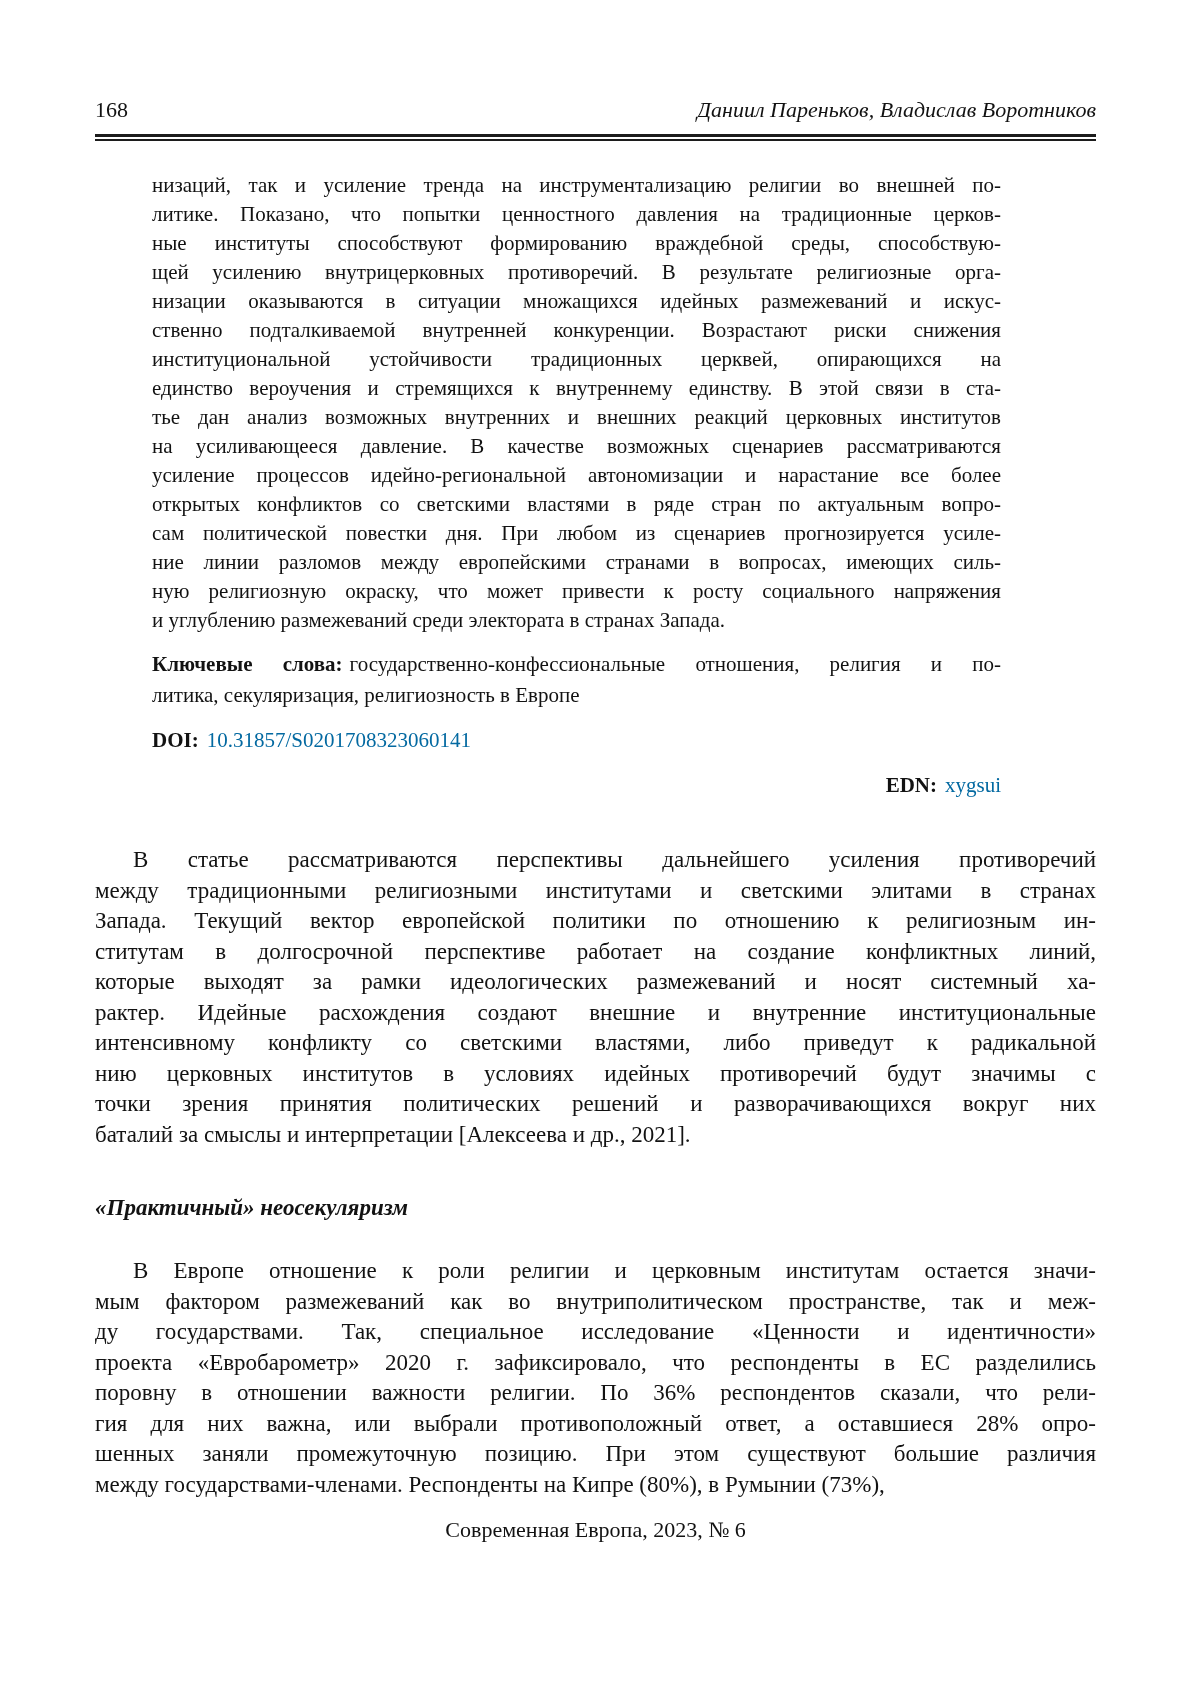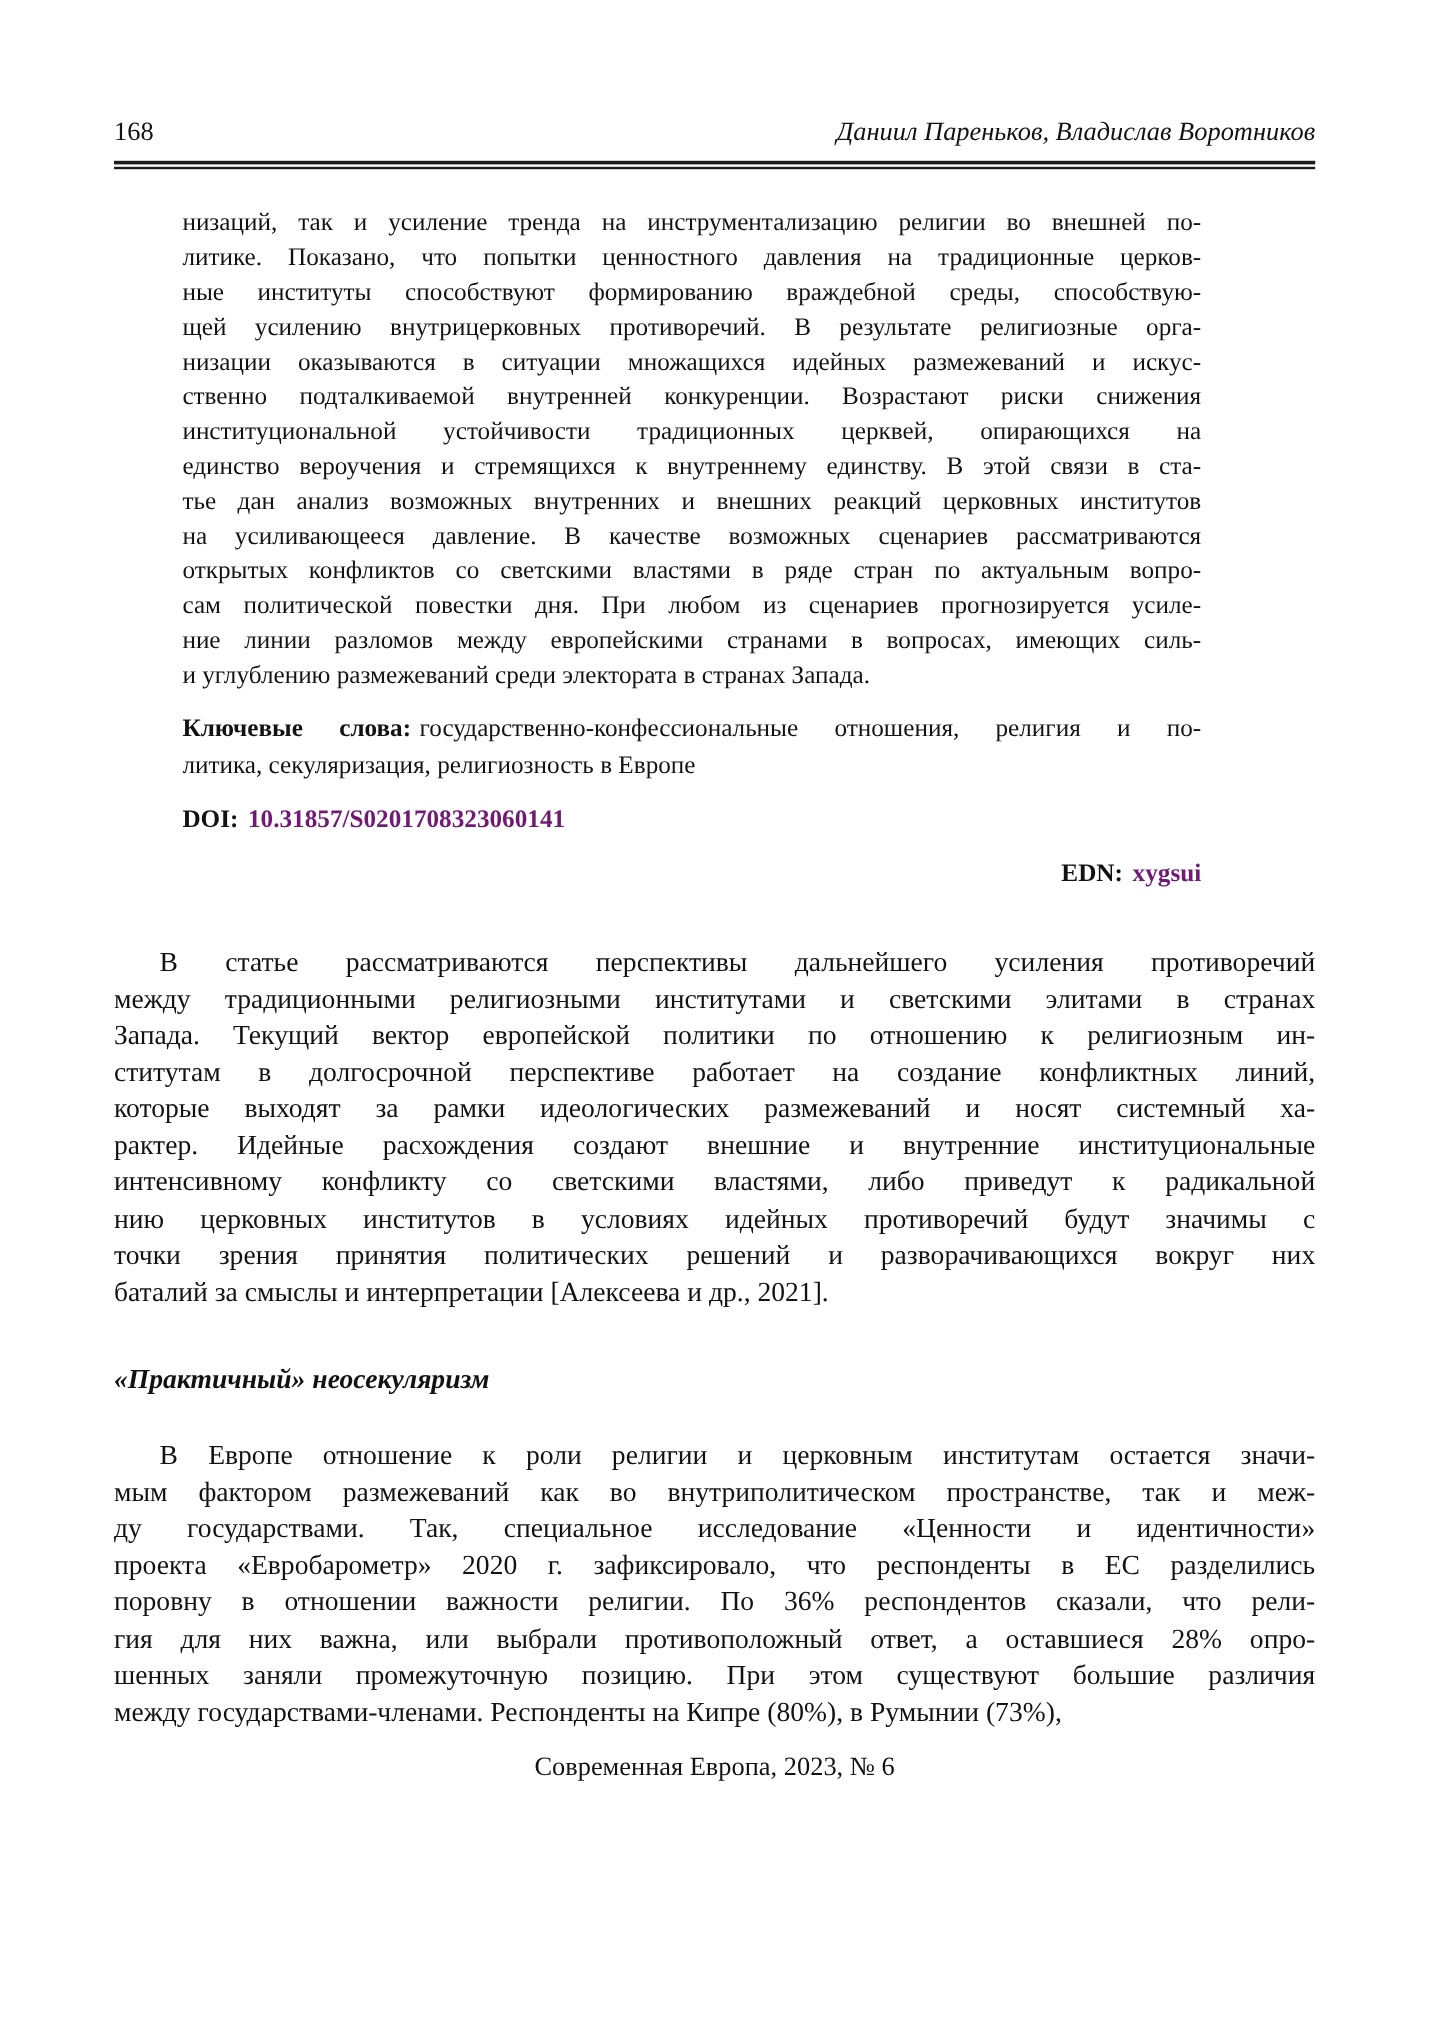--- a/index.html
+++ b/index.html
@@ -52,21 +52,21 @@
   .bold { font-weight: bold; }
   .kw-label { margin-right: 7px; }
   
   .meta-row {
     margin: 15px 95px 0 57px;
     font-size: 21px;
     line-height: 29px;
   }
   .meta-row.edn { margin-top: 16px; text-align: right; }
   .meta-label { font-weight: bold; margin-right: 8px; }
-  .meta-value { color: #701a75; font-weight: bold; }
+  .meta-value { color: #0369a1; }
   
   .body-para {
     margin-top: 45px;
     font-size: 23px;
     line-height: 30.5px;
   }
   .body-para.second { margin-top: 33px; }
   .body-para .line { text-align: justify; text-align-last: justify; }
   .body-para .line.last { text-align-last: left; }
   .body-para .line.first { text-indent: 38px; }
@@ -103,23 +103,25 @@
   <div class="line first">низаций, так и усиление тренда на инструментализацию религии во внешней по-</div>
       <div class="line">литике. Показано, что попытки ценностного давления на традиционные церков-</div>
       <div class="line">ные институты способствуют формированию враждебной среды, способствую-</div>
       <div class="line">щей усилению внутрицерковных противоречий. В результате религиозные орга-</div>
       <div class="line">низации оказываются в ситуации множащихся идейных размежеваний и искус-</div>
       <div class="line">ственно подталкиваемой внутренней конкуренции. Возрастают риски снижения</div>
       <div class="line">институциональной устойчивости традиционных церквей, опирающихся на</div>
       <div class="line">единство вероучения и стремящихся к внутреннему единству. В этой связи в ста-</div>
       <div class="line">тье дан анализ возможных внутренних и внешних реакций церковных институтов</div>
       <div class="line">на усиливающееся давление. В качестве возможных сценариев рассматриваются</div>
+      <div class="line">усиление процессов идейно-региональной автономизации и нарастание все более</div>
       <div class="line">открытых конфликтов со светскими властями в ряде стран по актуальным вопро-</div>
       <div class="line">сам политической повестки дня. При любом из сценариев прогнозируется усиле-</div>
       <div class="line">ние линии разломов между европейскими странами в вопросах, имеющих силь-</div>
+      <div class="line">ную религиозную окраску, что может привести к росту социального напряжения</div>
       <div class="line last">и углублению размежеваний среди электората в странах Запада.</div>
     </div>
 
   <div class="keywords-block">
     <div class="kw-just">
       <span class="bold kw-label">Ключевые слова:</span><span>государственно-конфессиональные отношения, религия и по-</span>
     </div>
     <div>литика, секуляризация, религиозность в Европе</div>
   </div>
 

